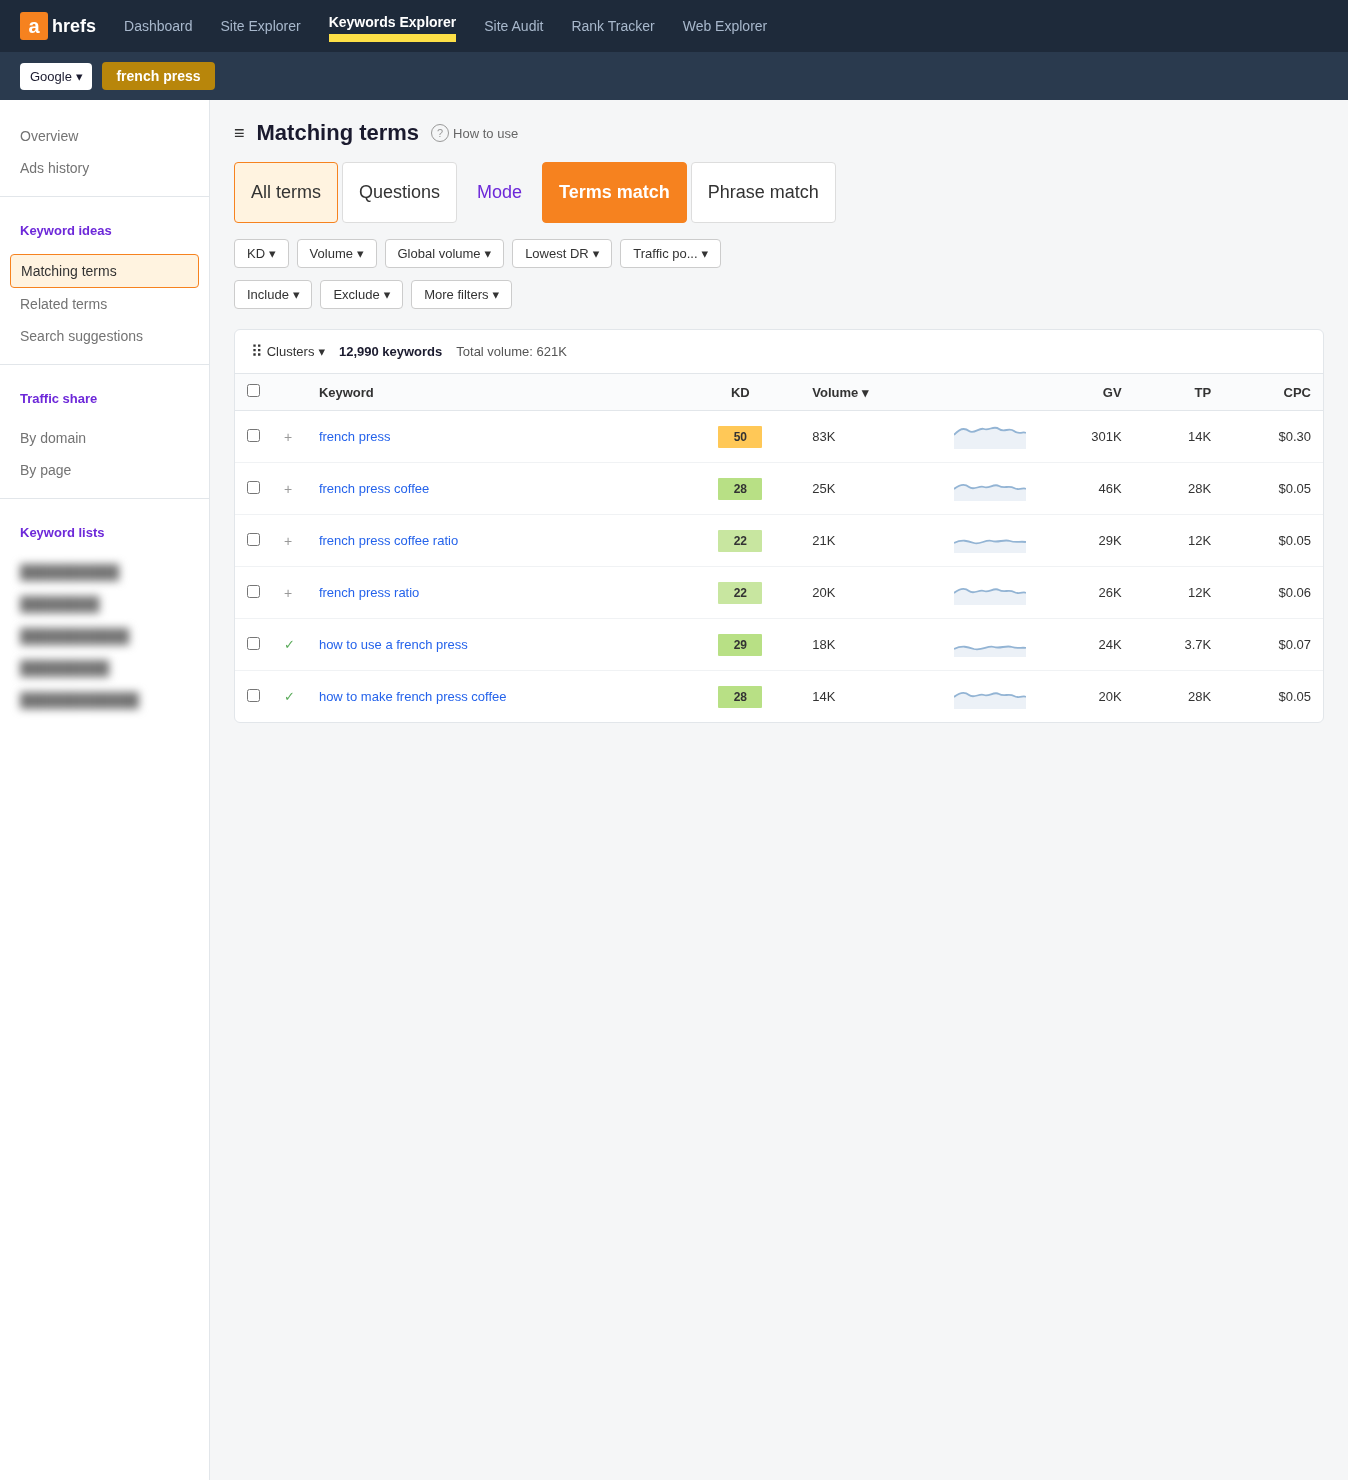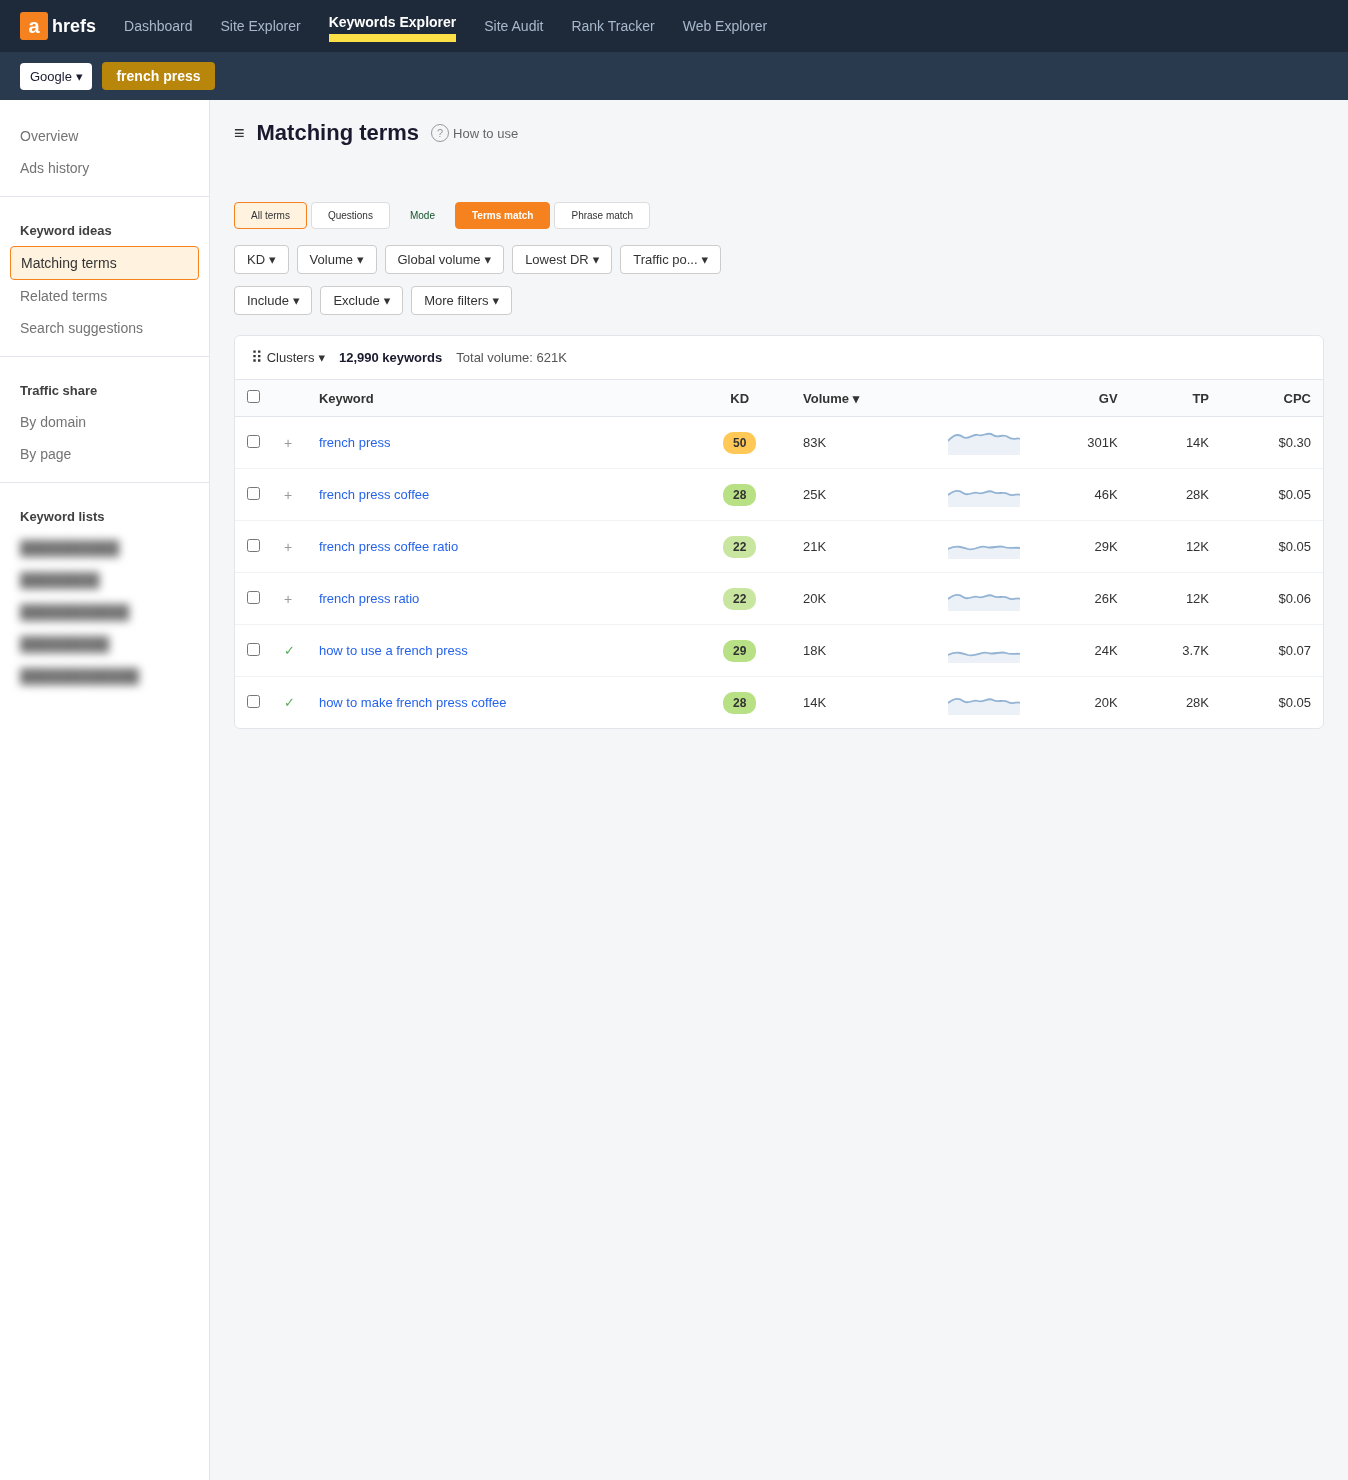--- a/index.html
+++ b/index.html
@@ -53,42 +53,41 @@
     }
     .sidebar-item {
       padding: 8px 20px; cursor: pointer; color: #737373; font-size: 14px;
     }
     .sidebar-item.active {
       background: #fff3e0; color: #333;
       border: 1.5px solid #f6821f; border-radius: 4px; margin: 0 10px;
       padding: 8px 10px;
     }
     .sidebar-section {
-      padding: 14px 20px 8px; font-weight: 700; font-size: 13px; color: #404040;
+      padding: 14px 20px 16px; font-weight: 700; font-size: 13px; color: #6d28d9;
     }
     .sidebar-divider { border: none; border-top: 1px solid #e2e6ea; margin: 12px 0; }
 
     
     .main { flex: 1; padding: 20px 24px; overflow-x: auto; }
 
     .page-header { display: flex; align-items: center; gap: 12px; margin-bottom: 16px; }
     .page-title { font-size: 22px; font-weight: 700; color: #1a1a2e; }
     .how-to-use { color: #666; font-size: 13px; cursor: pointer; display: flex; align-items: center; gap: 4px; }
     .hamburger { font-size: 18px; cursor: pointer; color: #333; }
 
     
     .tabs { display: flex; gap: 4px; margin-bottom: 16px; align-items: center; }
     .tab {
-      padding: 7px 16px; border-radius: 4px; cursor: pointer; font-size: 10px;
+      padding: 19px 16px; border-radius: 4px; cursor: pointer; font-size: 18px;
       border: 1px solid transparent;
-      margin-top: 40px;
     }
     .tab.active-orange { background: #fff3e0; border-color: #f6821f; color: #333; font-weight: 500; }
     .tab.default { background: #fff; border-color: #ddd; color: #333; }
-    .tab.mode-label { color: #14532d; background: none; border: none; cursor: default; text-align: center; }
+    .tab.mode-label { color: #6d28d9; background: none; border: none; cursor: default; text-align: center; }
     .tab.selected-orange { background: #f6821f; color: #fff; font-weight: 600; border-color: #f6821f; }
 
     
     .filters { display: flex; flex-wrap: wrap; gap: 8px; margin-bottom: 20px; }
     .filter-btn {
       padding: 6px 12px; border: 1px solid #ccc; border-radius: 4px; background: #fff;
       cursor: pointer; font-size: 13px; display: flex; align-items: center; gap: 4px;
       color: #333;
     }
 
@@ -121,21 +120,21 @@
       text-align: left; padding: 10px 12px; font-size: 13px; font-weight: 700;
       color: #333; border-bottom: 1px solid #e2e6ea; background: #fafbfc;
     }
     th.sortable { cursor: pointer; }
     td { padding: 10px 12px; font-size: 13px; border-bottom: 1px solid #f0f2f4; color: #333; vertical-align: middle; }
     tr:last-child td { border-bottom: none; }
 
     .kw-link { color: #2563eb; cursor: pointer; text-decoration: none; }
 
     .kd-badge {
-      display: inline-block; width: 33px; height: 22px; border-radius: 10px;
+      display: inline-block; width: 44px; height: 22px; border-radius: 1px;
       text-align: center; line-height: 22px; font-weight: 700; font-size: 12px; color: #333;
     }
     .kd-orange { background: #ffc857; }
     .kd-green-light { background: #b8e085; }
     .kd-green { background: #c8e6a0; }
 
     .checkbox { cursor: pointer; }
     .add-btn { color: #999; cursor: pointer; font-size: 14px; }
     .check-icon { color: #5aab5a; font-size: 13px; }
 

